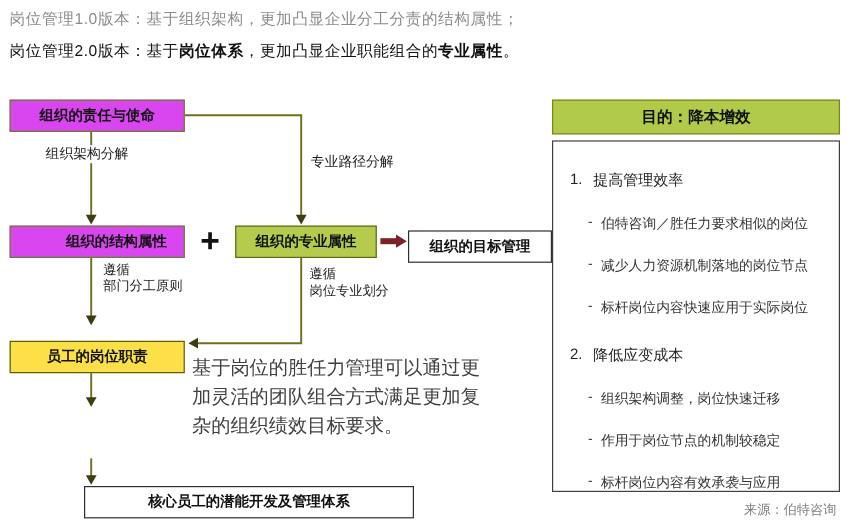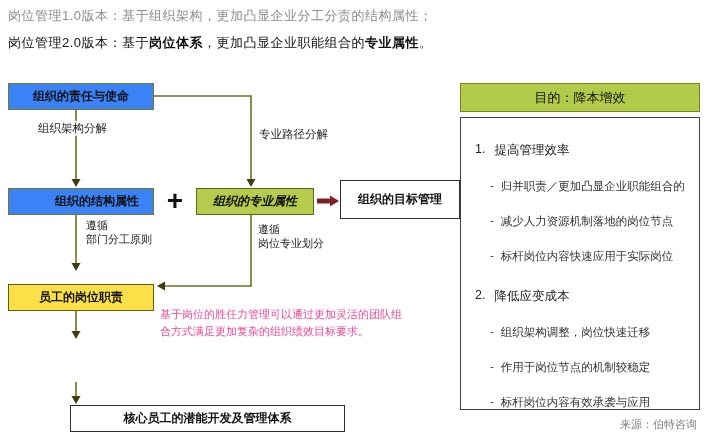--- a/index.html
+++ b/index.html
@@ -13,45 +13,45 @@
   #headline2 b{font-weight:bold;}
   
   #connectors{position:absolute;left:0;top:0;pointer-events:none;}
   .olive{stroke:#6d7021;stroke-width:1.6;}
   .head{fill:#3d3d12;}
   .red{stroke:#7c2125;stroke-width:5;}
   .redhead{fill:#7c2125;}
   
   .box{position:absolute;display:flex;align-items:center;justify-content:center;text-align:center;
        font-weight:bold;font-size:12px;color:#111;box-sizing:border-box;line-height:1.25;}
-  .green-light{background:#3b82f6;border:1.5px solid #6f7d20;}
+  .green-light{background:#d946ef;border:1.5px solid #6f7d20;}
   .green-mid{background:#b4cb4d;border:1.5px solid #5d6b17;}
   .green-duty{background:#fde047;border:1.5px solid #55610f;margin-top:12px;}
   .white-box{background:#fff;border:1.5px solid #2e2e2e;}
   #box-mission{left:8px;top:83px;width:146px;height:27px;}
   #box-structure{left:8px;top:188px;width:146px;height:27px;padding-left:32px;}
-  #box-professional{left:196px;top:188px;width:118px;height:27px;font-style:italic;}
-  #box-target{left:340px;top:180px;width:120px;height:39px;}
+  #box-professional{left:196px;top:188px;width:118px;height:27px;}
+  #box-target{left:340px;top:192px;width:120px;height:27px;}
   #box-duty{left:8px;top:272px;width:146px;height:27px;}
   #box-qualification{left:8px;top:340px;width:146px;height:42px;flex-direction:column;}
   #box-development{left:70px;top:405px;width:275px;height:27px;}
   
   .flow-label{position:absolute;font-size:11.5px;color:#1c1c1c;background:#fff;padding:0 2px;white-space:nowrap;}
   #lbl-arch{left:36px;top:121px;}
   #lbl-path{left:257px;top:127px;}
   .follow{position:absolute;font-size:11px;line-height:14px;color:#1c1c1c;background:#fff;padding:0 2px;white-space:nowrap;}
   #lbl-follow1{left:84px;top:218px;}
   #lbl-follow2{left:256px;top:222px;}
   #plus{position:absolute;left:160px;top:185px;width:30px;height:32px;font-size:28px;font-weight:bold;
         text-align:center;line-height:32px;color:#111;}
-  #note{position:absolute;left:160px;top:306px;width:252px;font-size:11px;line-height:1.5;color:#ec4899;}
+  #note{position:absolute;left:160px;top:296px;width:252px;font-size:16px;line-height:1.5;color:#404040;}
   
   #panel-header{position:absolute;left:460px;top:83px;width:240px;height:29px;background:#b2ca49;
     border:1px solid #79861f;box-sizing:border-box;display:flex;align-items:center;justify-content:center;
-    font-weight:normal;font-size:13px;color:#111;}
+    font-weight:bold;font-size:13px;color:#111;}
   #panel-body{position:absolute;left:460px;top:117px;width:240px;height:293px;background:#fff;
     border:1px solid #404040;box-sizing:border-box;padding:24px 8px 8px 12px;}
   .p-head{display:flex;gap:9px;font-size:12.5px;color:#222;margin-left:2px;}
   .p-item{display:flex;gap:7px;font-size:11.5px;color:#333;margin-left:17px;margin-top:20px;white-space:nowrap;}
   .mt24{margin-top:24px;}
   #source{position:absolute;right:9px;top:417px;font-size:11px;color:#808080;}
 </style>
 </head>
 <body>
 
@@ -113,21 +113,21 @@
   <div id="note">基于岗位的胜任力管理可以通过更加灵活的团队组合方式满足更加复杂的组织绩效目标要求。</div>
 
   <div id="panel-header">目的：降本增效</div>
   <div id="panel-body">
     <div class="p-head">
       <span>1.</span>
       <span>提高管理效率</span>
     </div>
     <div class="p-item">
       <span>-</span>
-      <span>归并职责／更加凸显企业职能组合的</span>
+      <span>伯特咨询／胜任力要求相似的岗位</span>
     </div>
     <div class="p-item">
       <span>-</span>
       <span>减少人力资源机制落地的岗位节点</span>
     </div>
     <div class="p-item">
       <span>-</span>
       <span>标杆岗位内容快速应用于实际岗位</span>
     </div>
     <div class="p-head mt24">

